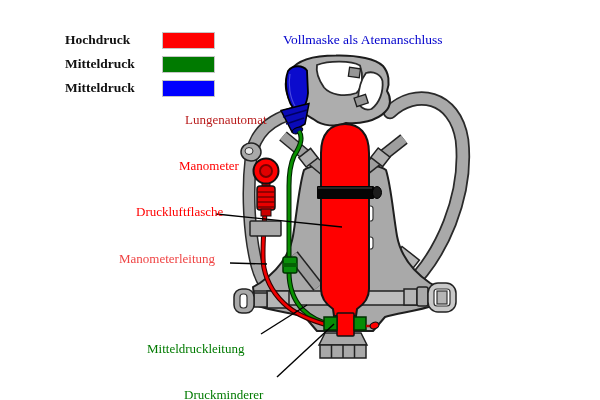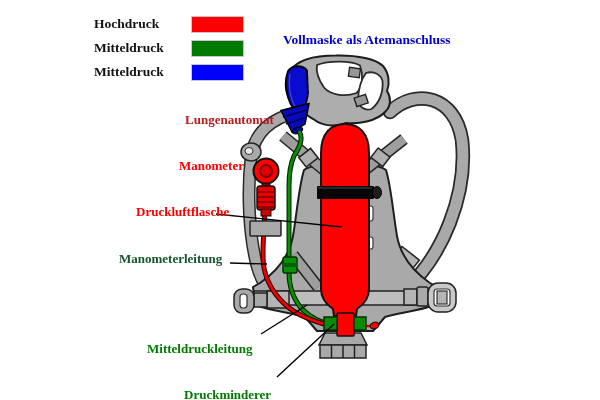--- a/index.html
+++ b/index.html
@@ -1,21 +1,21 @@
 <!DOCTYPE html>
 <html><head>
 <meta charset="utf-8">
 <style>
   html,body{margin:0;padding:0;background:#fff;}
   .stage{position:relative;width:600px;height:400px;background:#fff;overflow:hidden;
          font-family:"Liberation Serif","DejaVu Serif",serif;}
   .stage svg{position:absolute;left:0;top:0;}
-  .dlabel{position:absolute;font-weight:700;font-size:13px;line-height:15px;white-space:nowrap;}
+  .dlabel{position:absolute;font-weight:400;font-size:13px;line-height:15px;white-space:nowrap;}
   .title-label{font-size:13.5px;}
-  .lrow{position:absolute;left:94px;width:240px;height:16px;}
+  .lrow{position:absolute;left:65px;width:240px;height:16px;margin-top:16px;}
   .ltext{position:absolute;left:0;top:0;font-weight:700;font-size:13.5px;line-height:16px;color:#111;white-space:nowrap;}
   .swatch{position:absolute;left:97px;top:0;width:51px;height:15px;border:1px solid #c6c6c6;}
 </style>
 </head>
 <body>
 
 <div class="stage">
 
   <svg width="600" height="400" viewBox="0 0 600 400">
 
@@ -167,16 +167,16 @@
     <div class="lrow" style="top:64px">
       <span class="ltext">Mitteldruck</span>
       <span class="swatch" style="background: rgb(0, 0, 255);"></span>
     </div>
   </div>
 
   <span class="dlabel title-label" style="left: 283px; top: 32px; color: rgb(0, 0, 204);">Vollmaske als Atemanschluss</span>
   <span class="dlabel" style="left: 185px; top: 112px; color: #b91c1c;">Lungenautomat</span>
   <span class="dlabel" style="left: 179px; top: 158px; color: rgb(255, 0, 0); text-align: right;">Manometer</span>
   <span class="dlabel" style="left: 104px; top: 204px; color: rgb(255, 0, 0); margin-left: 32px;">Druckluftflasche</span>
-  <span class="dlabel" style="left: 119px; top: 251px; color: #14532d;">Manometerleitung</span>
+  <span class="dlabel" style="left: 119px; top: 251px; color: #ef4444;">Manometerleitung</span>
   <span class="dlabel" style="left: 147px; top: 341px; color: rgb(0, 122, 0);">Mitteldruckleitung</span>
   <span class="dlabel" style="left: 184px; top: 371px; color: rgb(0, 122, 0); margin-top: 16px;">Druckminderer</span>
 </div>
 
 </body></html>

